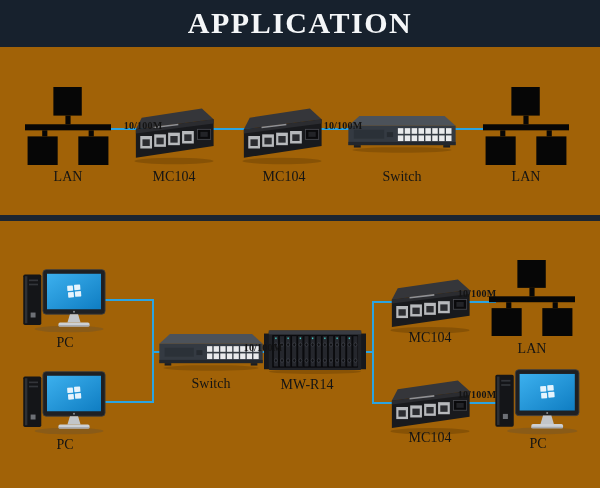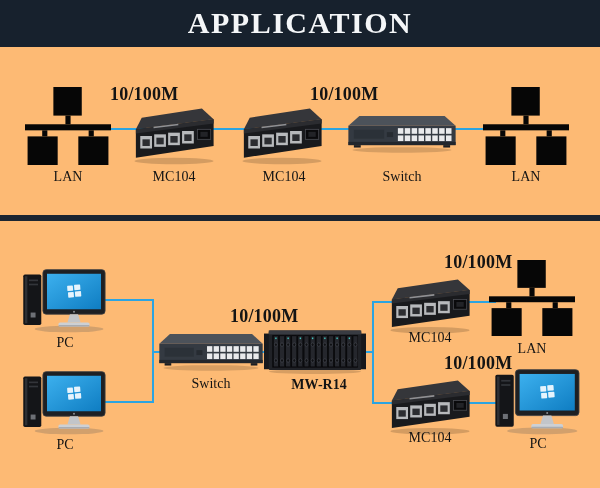--- a/index.html
+++ b/index.html
@@ -1,34 +1,34 @@
 <!DOCTYPE html>
 <html><head>
 <meta charset="utf-8">
 <style>
   * { margin:0; padding:0; box-sizing:border-box; }
   html,body { width:600px; height:488px; }
   body { background:#ffffff; font-family:"Liberation Serif", serif; }
-  .stage { position:relative; width:600px; height:488px; background:#fdba74; overflow:hidden; }
+  .stage { position:relative; width:600px; height:488px; background:#a16207; overflow:hidden; }
 
   .banner { position:absolute; left:0; top:0; width:600px; height:47px;
             background:#17212d; display:flex; align-items:center; justify-content:center; }
   .banner h1 { color:#f4f6f8; font-size:30px; font-weight:bold; letter-spacing:1.5px;
                font-family:"Liberation Serif", serif; line-height:1; padding-bottom:2px; }
 
   .divider { position:absolute; left:0; top:215px; width:600px; height:6px; background:#1b2531; }
 
   .line { position:absolute; background:#2ba4e2; z-index:1; }
 
   .node { position:absolute; z-index:2; line-height:0; }
   .node svg { display:block; }
 
   .lbl { position:absolute; z-index:3; font-size:14px; color:#141414; text-align:center;
          font-family:"Liberation Serif", serif; line-height:1.1; }
-  .speed { font-weight:600; font-size:18px; letter-spacing:0.2px; }
+  .speed { font-weight:600; font-size:10px; letter-spacing:0.2px;margin-top:35px; }
 </style>
 </head>
 <body>
 
 <svg width="0" height="0" style="position:absolute" aria-hidden="true">
   <defs>
     <linearGradient id="scr" x1="0" y1="0" x2="1" y2="1">
       <stop offset="0" stop-color="#3cb0ee"></stop>
       <stop offset="1" stop-color="#0f7dc2"></stop>
     </linearGradient>
@@ -261,21 +261,21 @@
     </div>
     <div class="lbl" style="left:158px; width:106px; top:376px;">Switch</div>
 
     <div class="lbl speed" style="left:230px; width:66px; top:307px;">10/100M</div>
 
     <div class="node" style="left:264px; top:328px;">
       <svg width="102" height="46" viewBox="0 0 150 58" preserveAspectRatio="none">
           <use href="#g-rack"></use>
         </svg>
     </div>
-    <div class="lbl" style="left:268px; width:102px; top:377px;font-weight:bold;">MW-R14</div>
+    <div class="lbl" style="left:256px; width:102px; top:377px;">MW-R14</div>
 
     <div class="lbl speed" style="left:444px; width:66px; top:253px;">10/100M</div>
 
     <div class="node" style="left:386px; top:277px;">
       <svg width="88" height="58" viewBox="0 0 120 72" preserveAspectRatio="none">
           <use href="#g-mc104"></use>
         </svg>
     </div>
     <div class="lbl" style="left:386px; width:88px; top:330px;">MC104</div>
 

